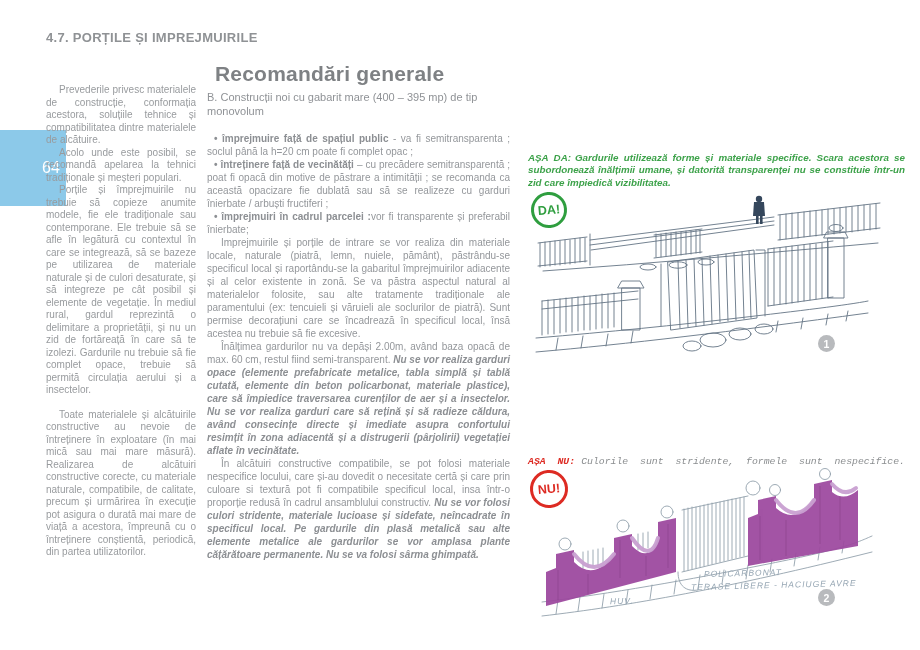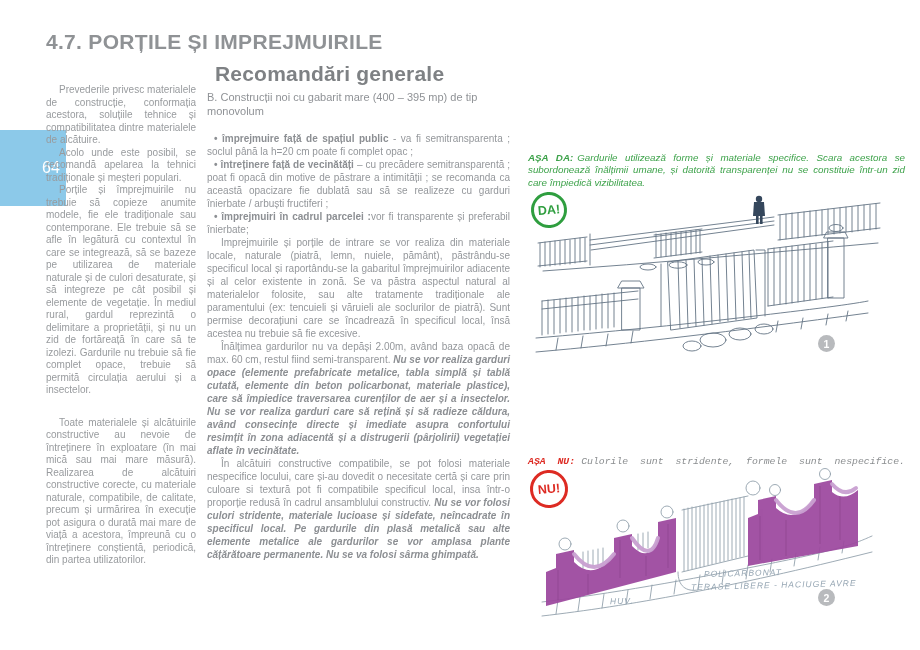--- a/index.html
+++ b/index.html
@@ -5,45 +5,45 @@
   html,body{margin:0;padding:0;background:#fff;}
   .page{position:relative;width:920px;height:650px;background:#ffffff;
         font-family:"Liberation Sans",sans-serif;overflow:hidden;}
 
   
   .pagenum{position:absolute;left:0;top:130px;width:30px;height:76px;
            background:#8cc9e9;display:flex;align-items:center;justify-content:center;
            color:#ffffff;font-size:16px;padding-left:36px;}
 
   
-  .title{position:absolute;left:46px;top:30px;margin:0;font-size:21px;font-weight:bold;
+  .title{position:absolute;left:46px;top:30px;margin:0;font-size:13px;font-weight:bold;
          color:#8f9295;letter-spacing:.3px;}
 
   
   .leftcol{position:absolute;left:46px;top:84px;width:150px;color:#989b9e;
            font-size:10px;line-height:1.25;text-align:justify;}
   .leftcol p{margin:0;text-indent:13px;}
-  .leftcol p.gap{margin-top:20px;}
+  .leftcol p.gap{margin-top:12px;}
 
   
   .maincol{position:absolute;left:207px;top:62px;width:330px;}
   .maincol h2{margin:0 0 5px 8px;font-size:21px;color:#7e8184;letter-spacing:.2px;}
   .intro{margin:0;font-size:11px;line-height:1.26;color:#8f9296;width:330px;}
   .bodytext{margin-top:13px;width:303px;font-size:10px;line-height:1.3;
             color:#94979b;text-align:justify;}
   .bodytext p{margin:0;}
   .bodytext p.ind{text-indent:14px;}
   .bodytext p.bullet{text-indent:7px;}
   .bodytext strong{color:#8c8f93;}
   .bodytext strong.em{font-style:italic;}
 
   
   .cap{position:absolute;left:528px;width:377px;margin:0;font-size:9.8px;
        line-height:1.27;font-style:italic;text-align:justify;}
-  .cap-da{top:152px;color:#3da24a;}
+  .cap-da{top:152px;color:#3da24a;font-weight:bold;}
   .cap-da strong{margin-right:4px;}
   .cap-nu{top:456px;color:#8b8e90;font-family:Liberation Mono, monospace;}
   .cap-nu strong{color:#dd2b23;margin-right:6px;}
 
   .figure{position:absolute;left:528px;background:#ffffff;}
   .fig1{top:188px;width:378px;height:172px;}
   .fig2{top:468px;width:378px;height:160px;}
 
   .stamp{position:absolute;border-radius:50%;display:flex;align-items:center;
          justify-content:center;font-weight:bold;background:#fff;transform:rotate(-5deg);}

